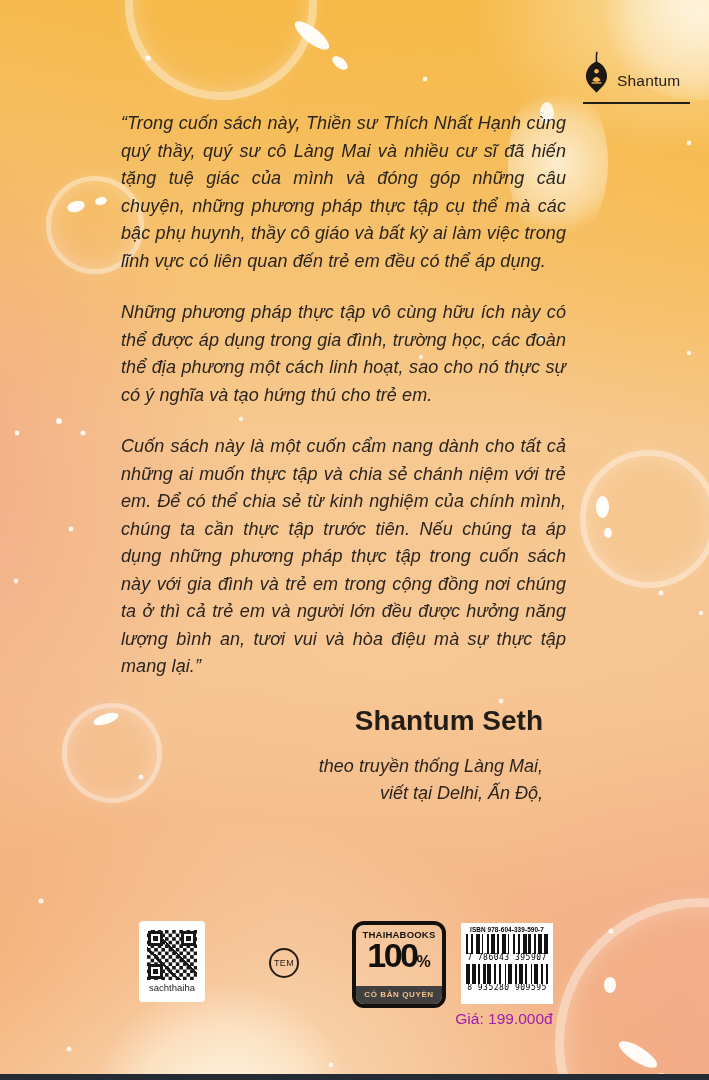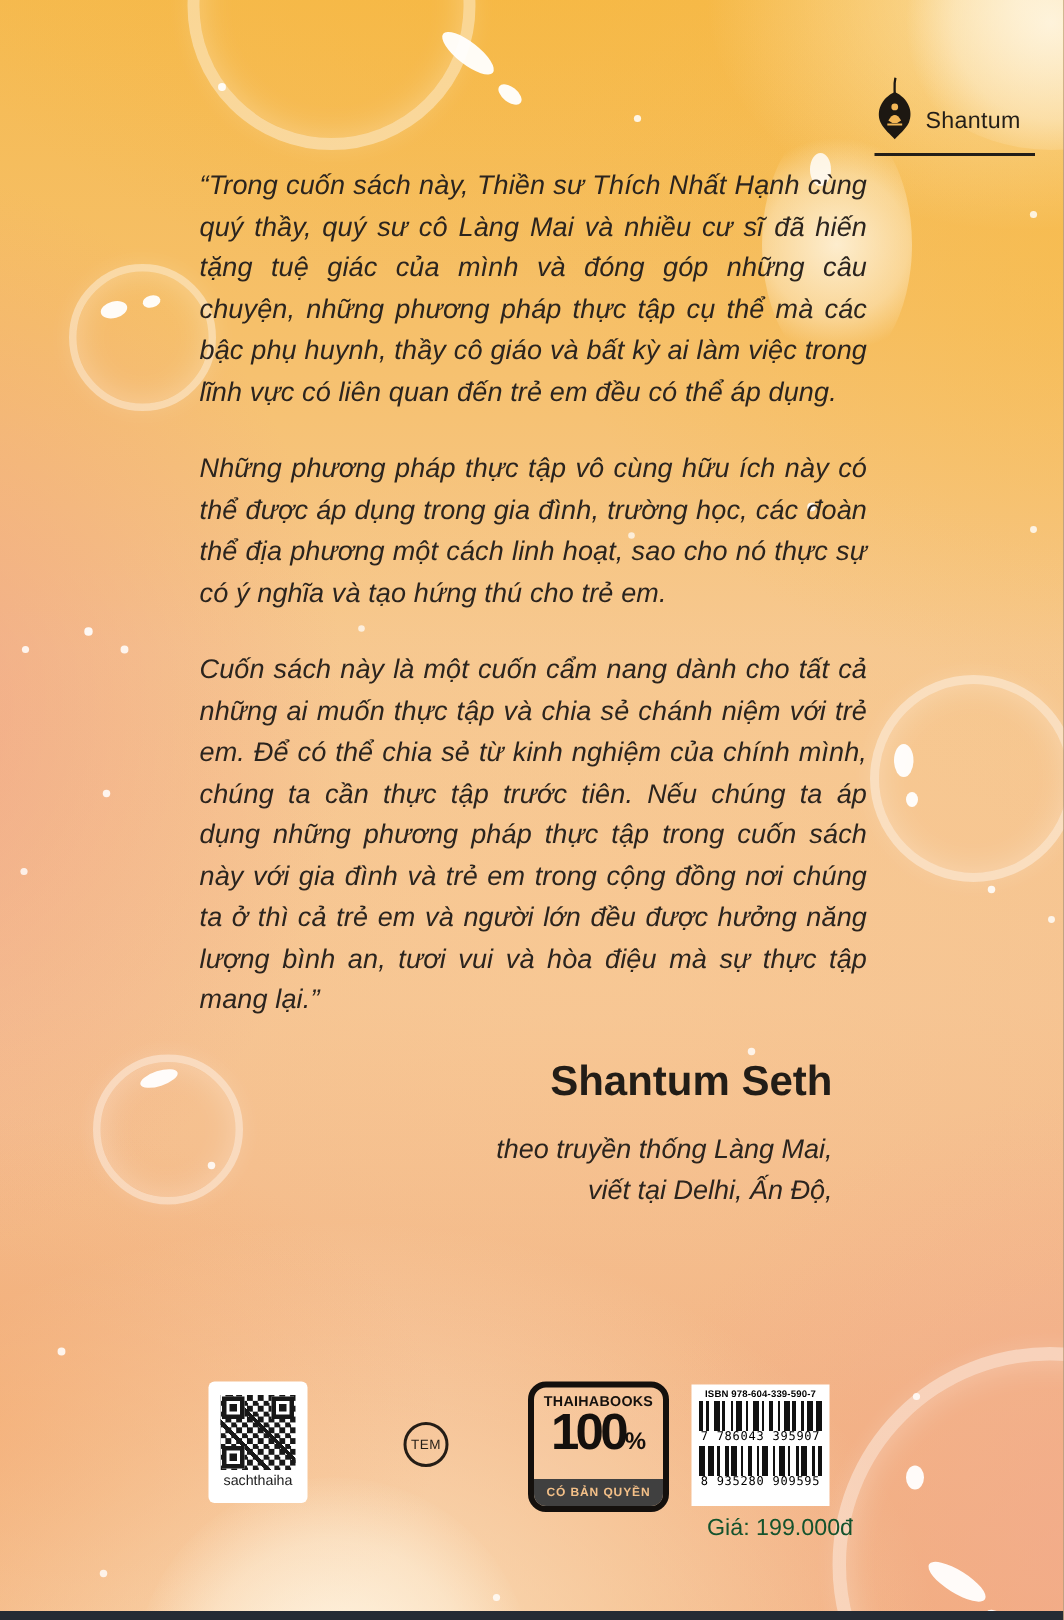--- a/index.html
+++ b/index.html
@@ -38,21 +38,21 @@
       500px 700px 0 1.5px rgba(255,255,255,.8), 660px 592px 0 1.5px rgba(255,255,255,.85),
       700px 612px 0 1.3px rgba(255,255,255,.8), 140px 776px 0 1.5px rgba(255,255,255,.85),
       40px 900px 0 1.6px rgba(255,255,255,.85), 68px 1048px 0 1.5px rgba(255,255,255,.8),
       330px 1064px 0 1.4px rgba(255,255,255,.8),610px 930px 0 1.4px rgba(255,255,255,.8);}
   
   .brand{position:absolute;left:583px;top:50px;width:112px;}
   .brand-row{display:flex;align-items:flex-end;gap:7px;}
   .brand-label{font-size:15.5px;color:#231e18;font-weight:500;margin-bottom:7px;letter-spacing:.2px;}
   .brand-rule{width:107px;height:2px;background:#231e18;margin-top:5px;}
   
-  .quote{position:absolute;left:133px;top:110px;width:445px;color:#2b241e;}
+  .quote{position:absolute;left:121px;top:110px;width:445px;color:#2b241e;}
   .quote p{margin:0 0 24px;font-style:italic;font-size:18px;line-height:27.5px;
     text-align:justify;font-weight:500;letter-spacing:.1px;}
   .author{text-align:right;font-weight:bold;font-size:28px;color:#221d17;
     padding-right:23px;margin:2px 0 16px;}
   .attrib{text-align:right;font-style:italic;font-size:18px;line-height:27.5px;
     padding-right:23px;font-weight:500;}
   
   .qr-card{position:absolute;left:139px;top:921px;width:66px;height:81px;background:#fff;
     border-radius:4px;display:flex;flex-direction:column;align-items:center;justify-content:center;gap:3px;}
   .qr{position:relative;width:50px;height:50px;background-color:#fff;
@@ -82,22 +82,22 @@
   .bars{width:82px;height:20px;margin-top:1px;
     background-image:linear-gradient(90deg,
       #111 0 3%,#fff 3% 6%,#111 6% 8%,#fff 8% 12%,#111 12% 17%,#fff 17% 19%,#111 19% 21%,
       #fff 21% 26%,#111 26% 28%,#fff 28% 30%,#111 30% 35%,#fff 35% 38%,#111 38% 40%,
       #fff 40% 44%,#111 44% 49%,#fff 49% 51%,#111 51% 53%,#fff 53% 57%,#111 57% 60%,
       #fff 60% 64%,#111 64% 66%,#fff 66% 69%,#111 69% 74%,#fff 74% 76%,#111 76% 79%,
       #fff 79% 83%,#111 83% 85%,#fff 85% 88%,#111 88% 93%,#fff 93% 95%,#111 95% 100%);}
   .bars.b2{transform:scaleX(-1);}
   .isbn-num{font-family:"DejaVu Sans Mono",monospace;font-size:8px;color:#000;
     letter-spacing:.5px;white-space:nowrap;line-height:1.1;}
-  .price{position:absolute;left:468px;top:1010px;width:104px;text-align:center;
-    font-size:15.5px;color:#14532d;font-weight:500;}
+  .price{position:absolute;left:452px;top:1010px;width:104px;text-align:center;
+    font-size:15.5px;color:#a21caf;font-weight:500;}
   .bottom-strip{position:absolute;left:0;right:0;bottom:0;height:6px;background:#252b34;}
 </style>
 </head>
 <body>
 
 <div class="cover">
   <div class="bg-wash"></div>
 
   <div class="bubble" style="left:125px;top:-92px;width:176px;height:176px;border-width:8px;">
     <i class="hl" style="left:158px;top:112px;width:42px;height:15px;transform:rotate(38deg);"></i>

